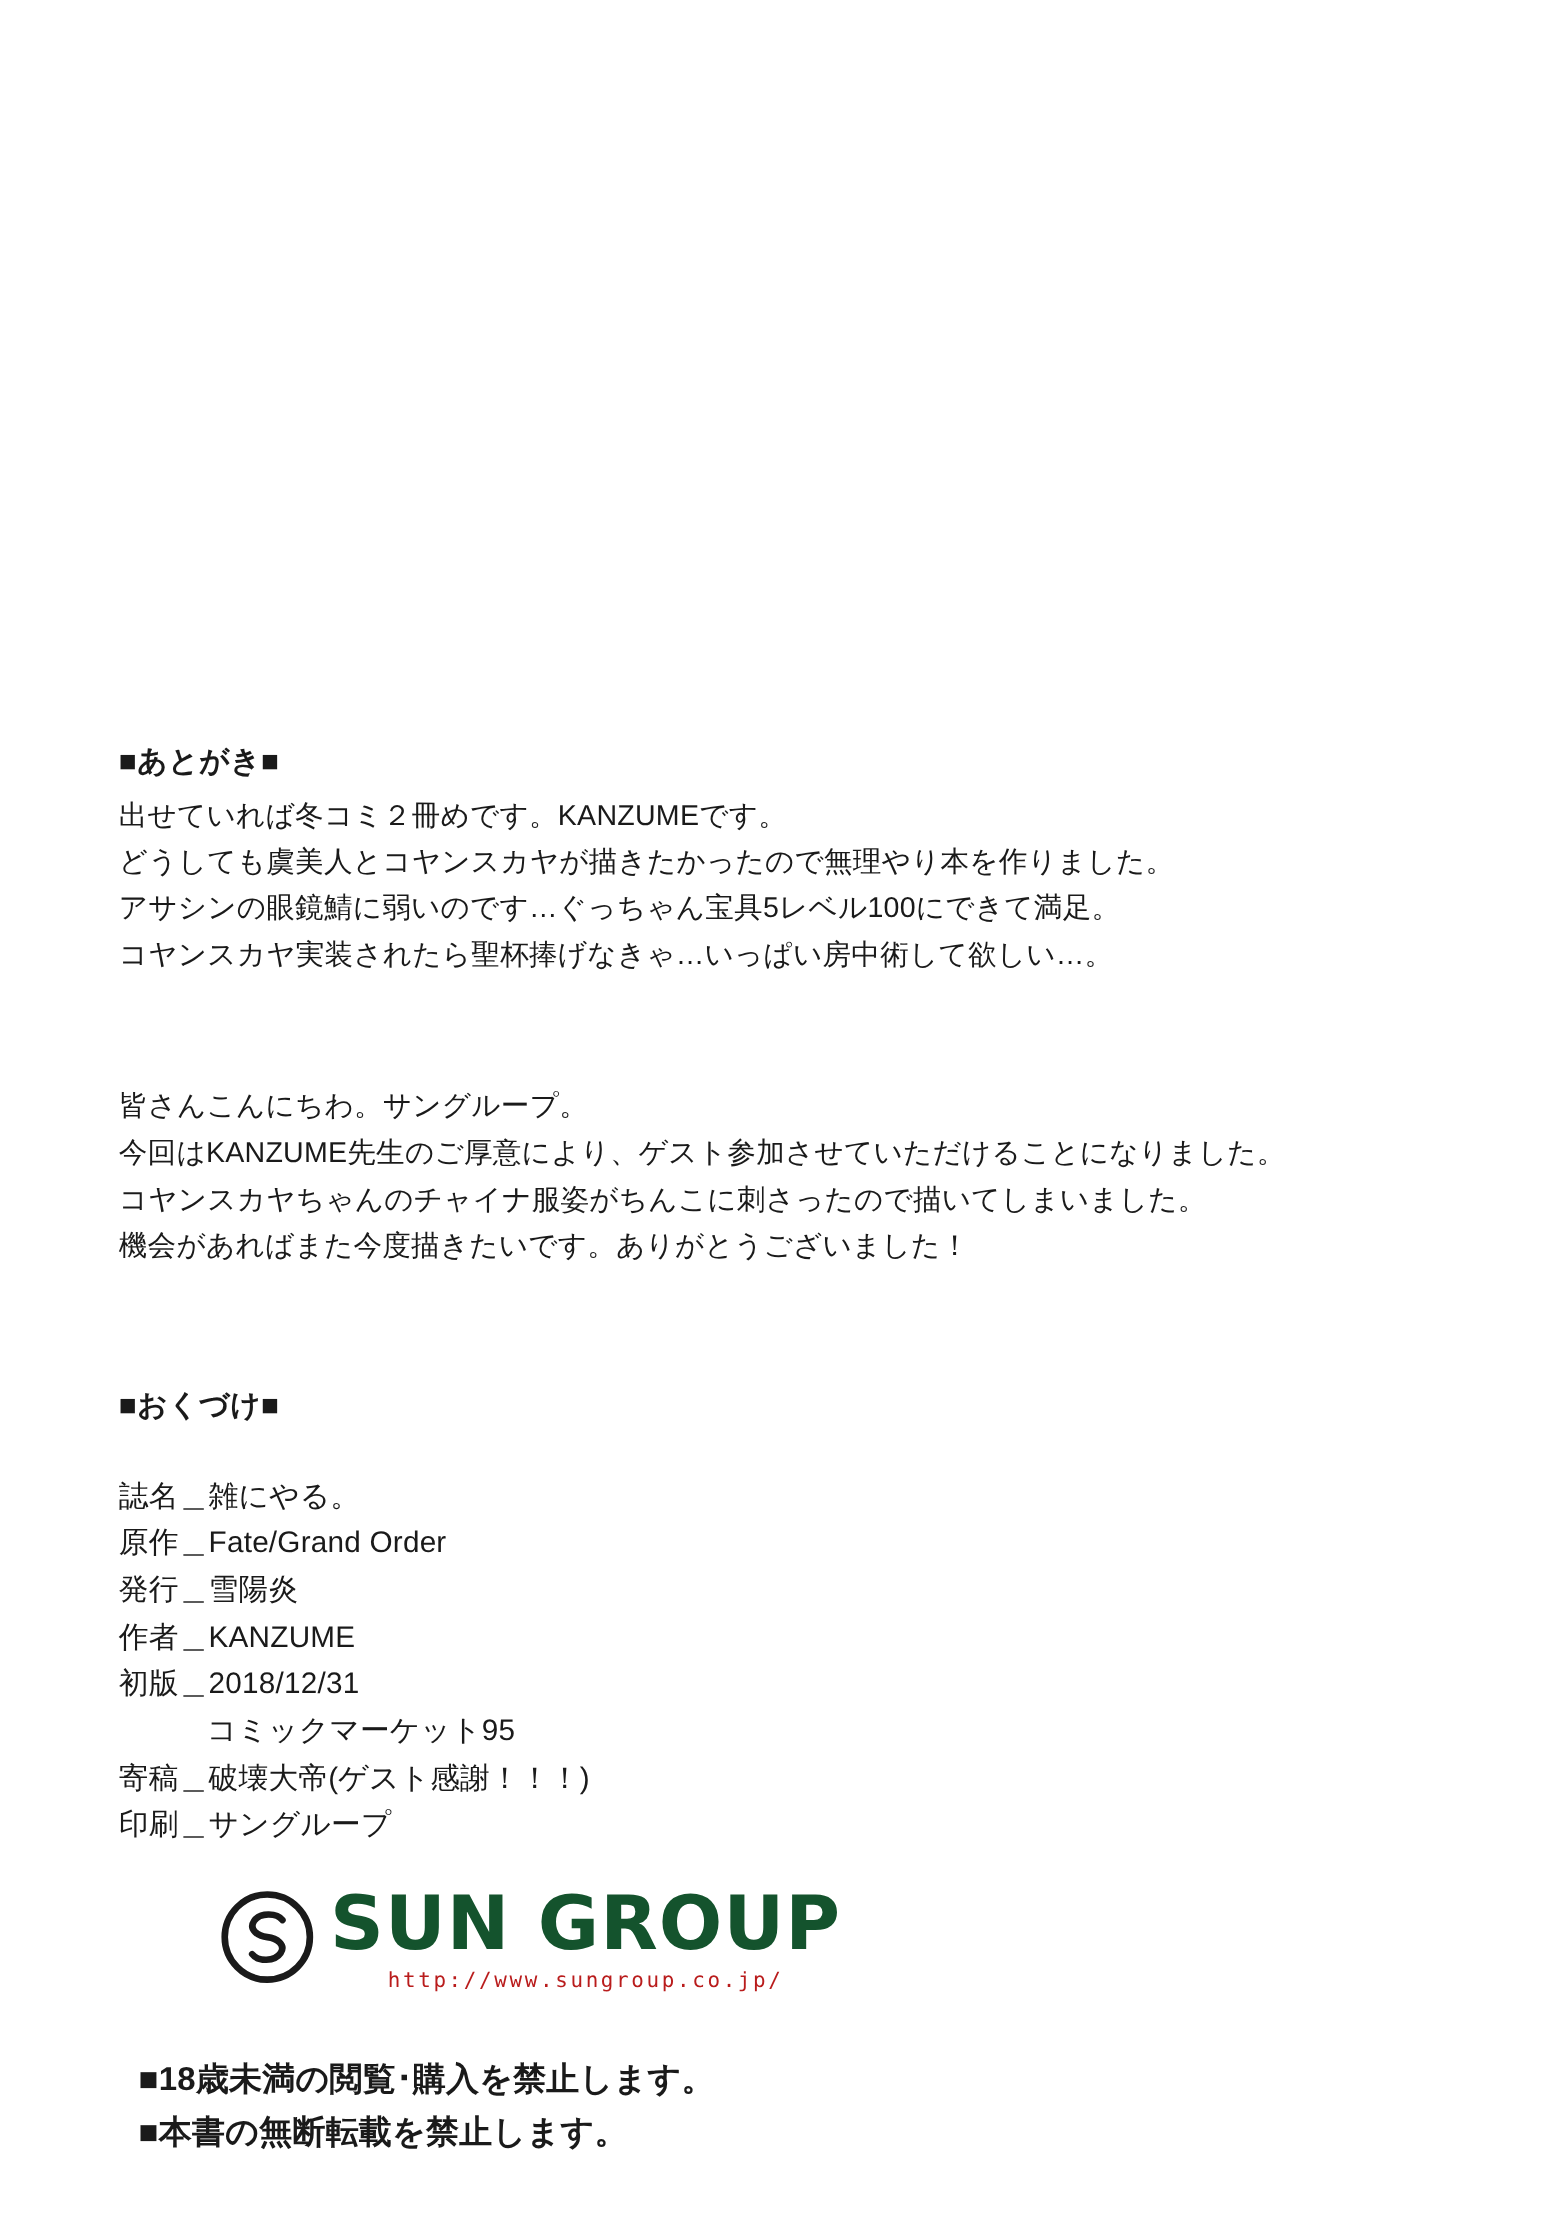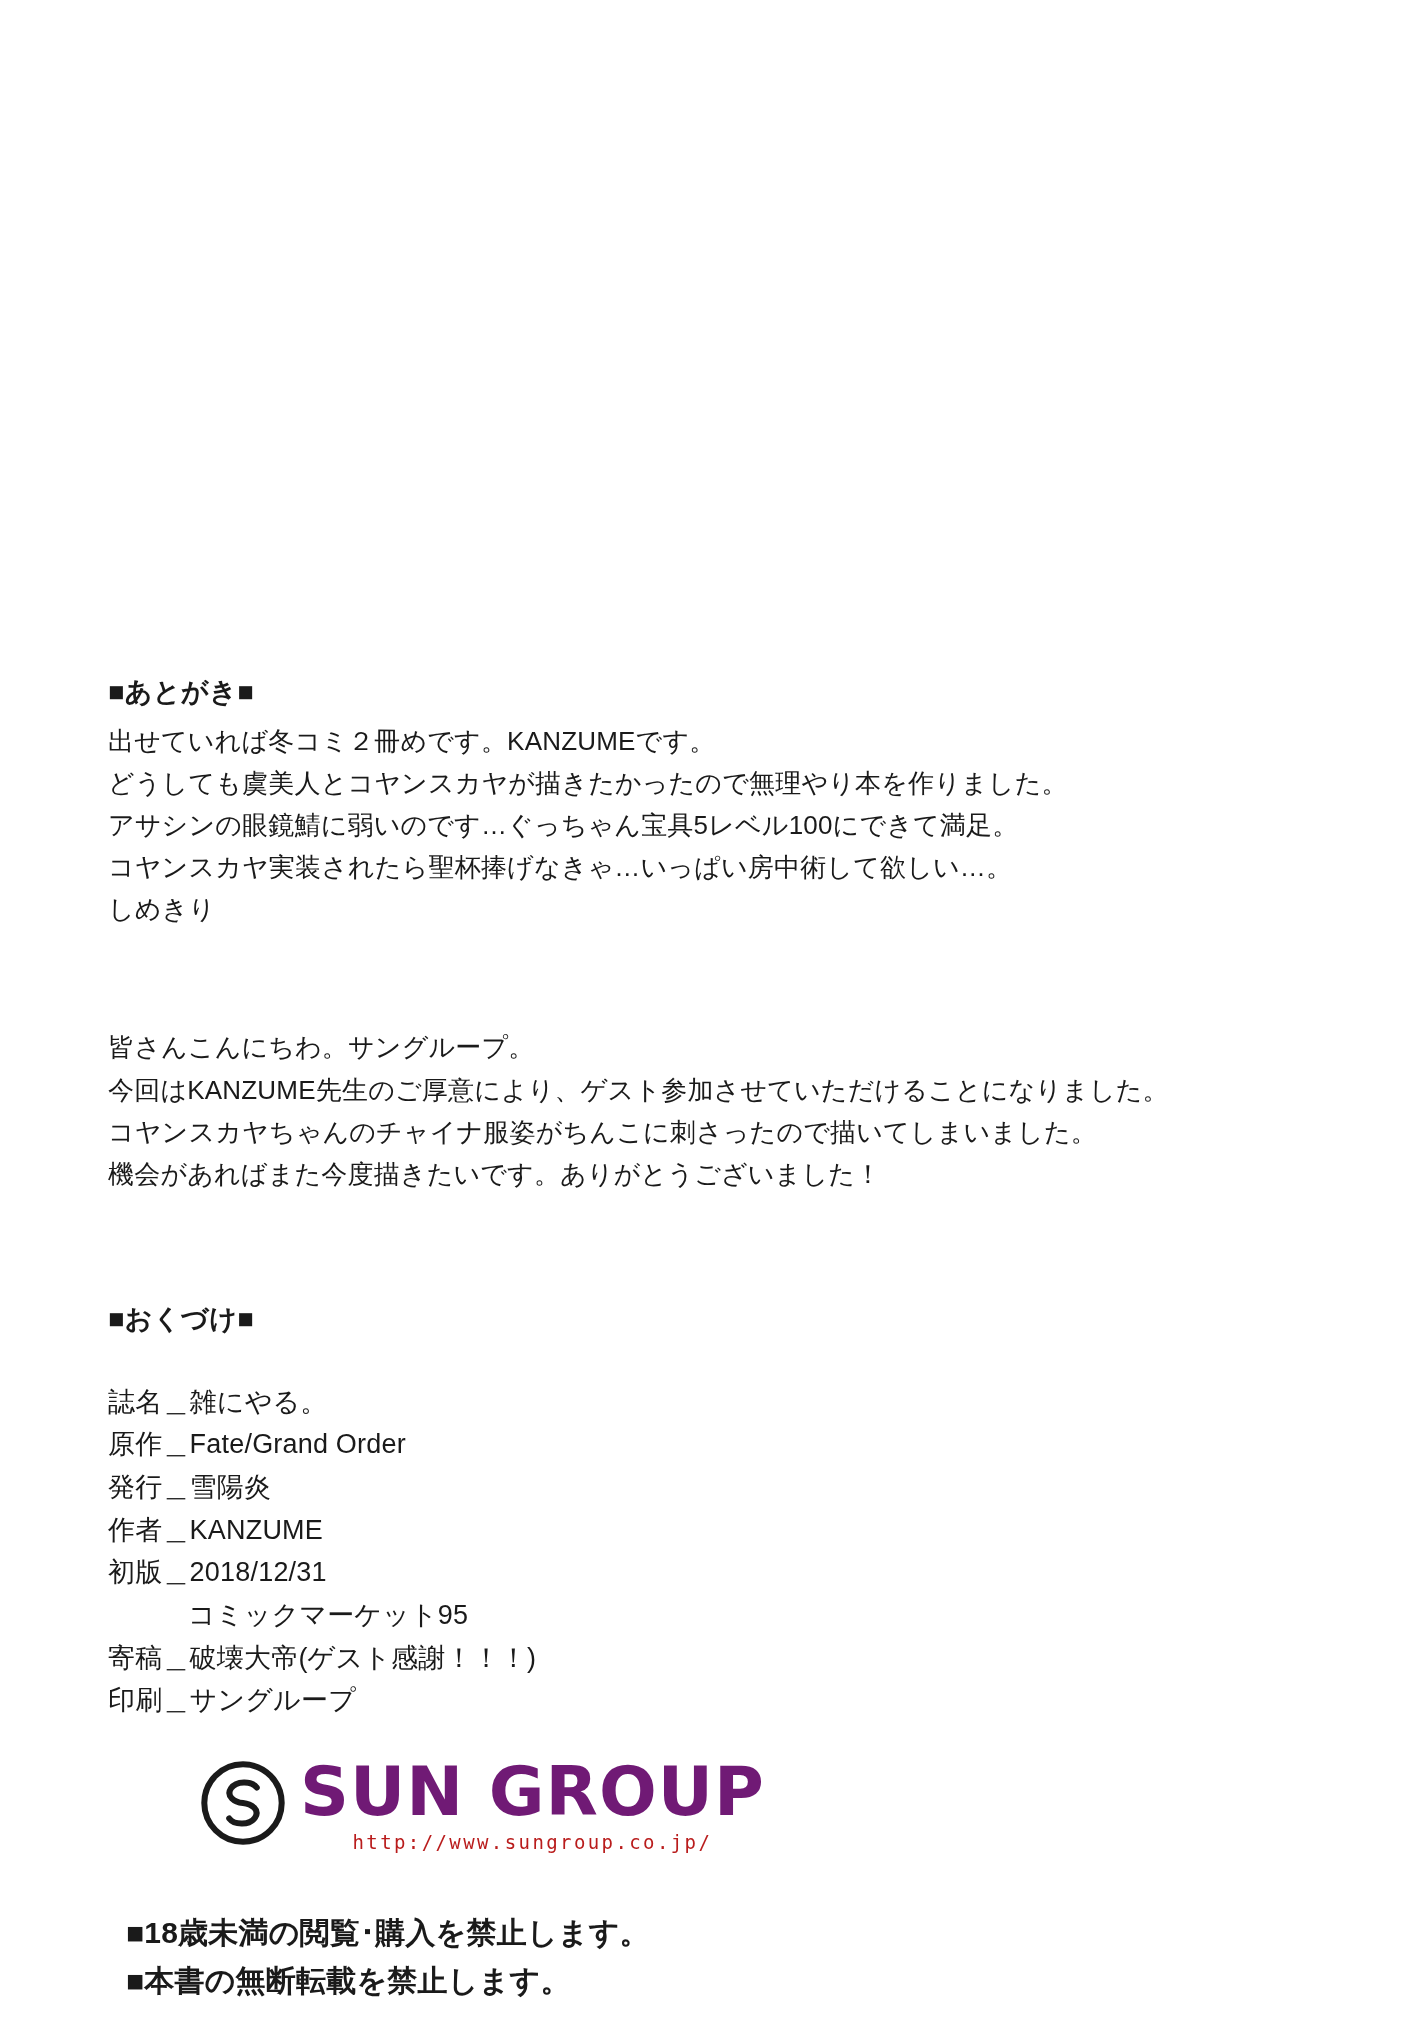--- a/index.html
+++ b/index.html
@@ -74,21 +74,21 @@
     display: flex;
     flex-direction: column;
     align-items: center;
   }
   .logo-word {
     font-family: "DejaVu Sans", sans-serif;
     font-size: 68px;
     font-weight: bold;
     letter-spacing: 1px;
     line-height: 1.05;
-    color: #701a75;
+    color: #14532d;
   }
   .logo-url {
     font-family: "DejaVu Sans Mono", monospace;
     font-size: 19px;
     letter-spacing: 2.4px;
     color: #b91c1c;
     margin-top: 4px;
   }
   .notices {
     margin-top: 56px;
@@ -105,21 +105,20 @@
 
 <div class="page">
   <div class="content">
 
     <div class="section">
       <p class="sec-head">■あとがき■</p>
       <p class="line">出せていれば冬コミ２冊めです。KANZUMEです。</p>
       <p class="line">どうしても虞美人とコヤンスカヤが描きたかったので無理やり本を作りました。</p>
       <p class="line">アサシンの眼鏡鯖に弱いのです…ぐっちゃん宝具5レベル100にできて満足。</p>
       <p class="line">コヤンスカヤ実装されたら聖杯捧げなきゃ…いっぱい房中術して欲しい…。</p>
-      <p class="line">しめきり</p>
     </div>
 
     <div class="gap-lg"></div>
 
     <div class="section">
       <p class="line">皆さんこんにちわ。サングループ。</p>
       <p class="line">今回はKANZUME先生のご厚意により、ゲスト参加させていただけることになりました。</p>
       <p class="line">コヤンスカヤちゃんのチャイナ服姿がちんこに刺さったので描いてしまいました。</p>
       <p class="line">機会があればまた今度描きたいです。ありがとうございました！</p>
     </div>

